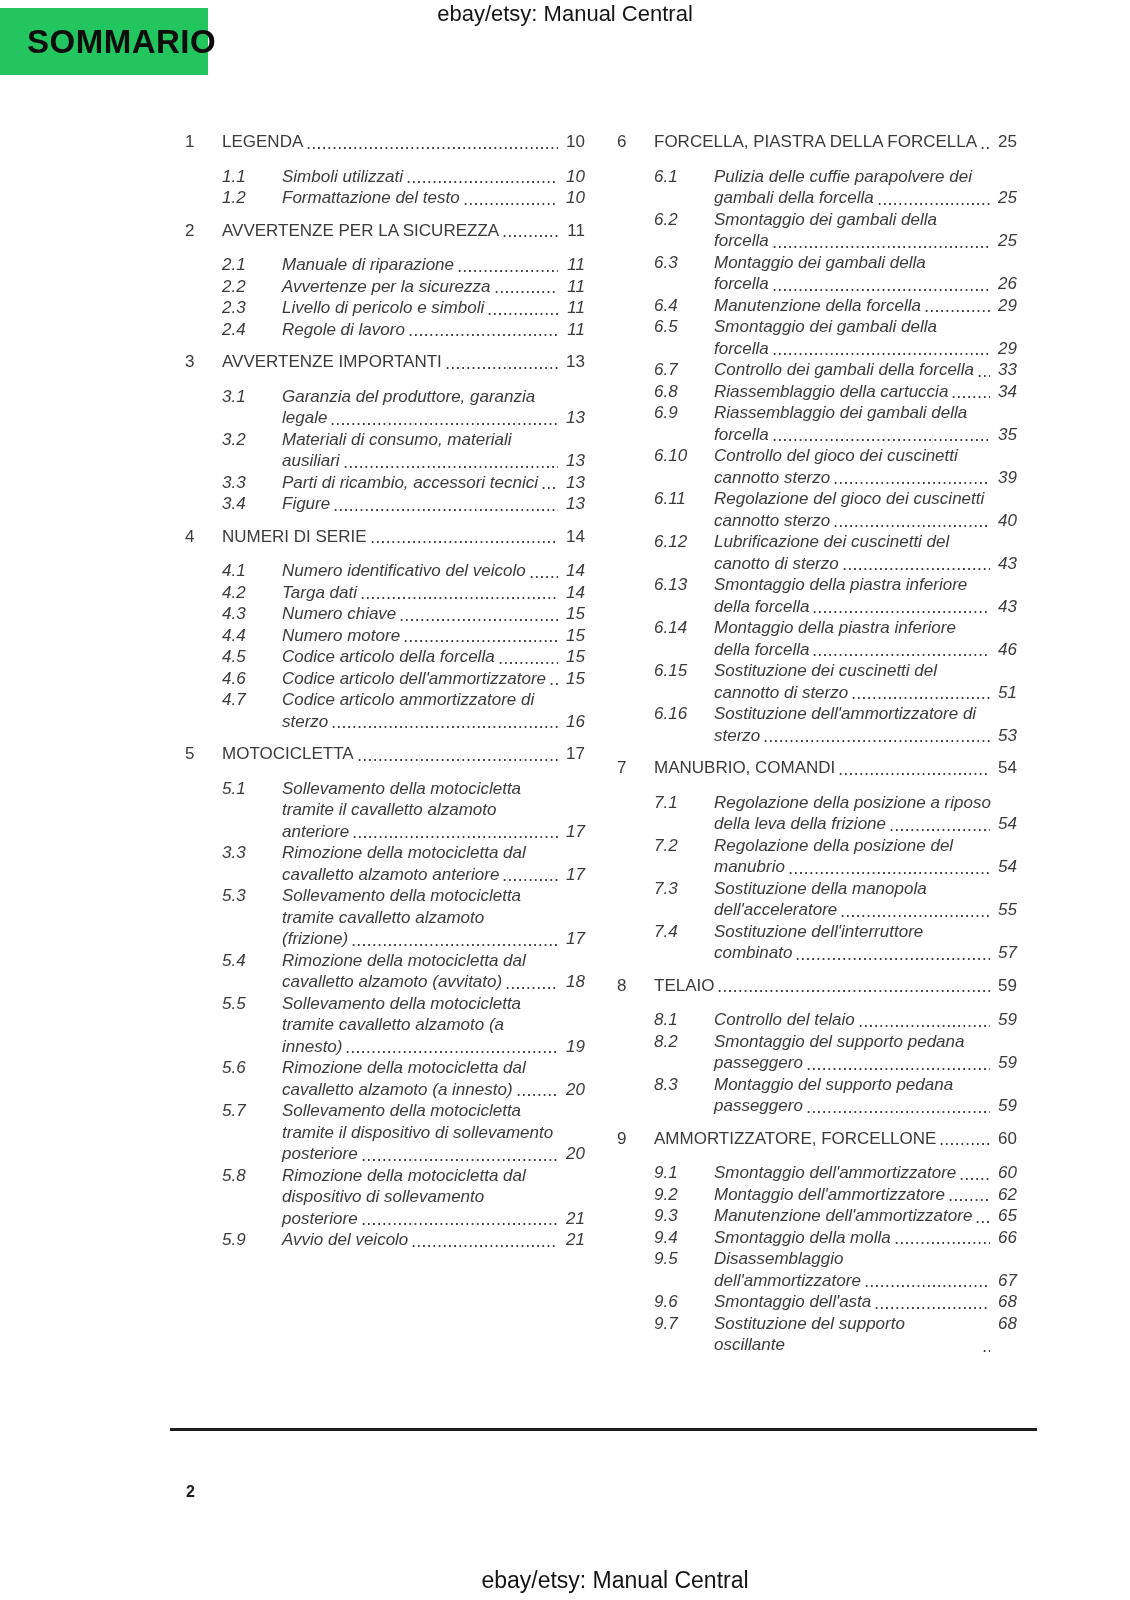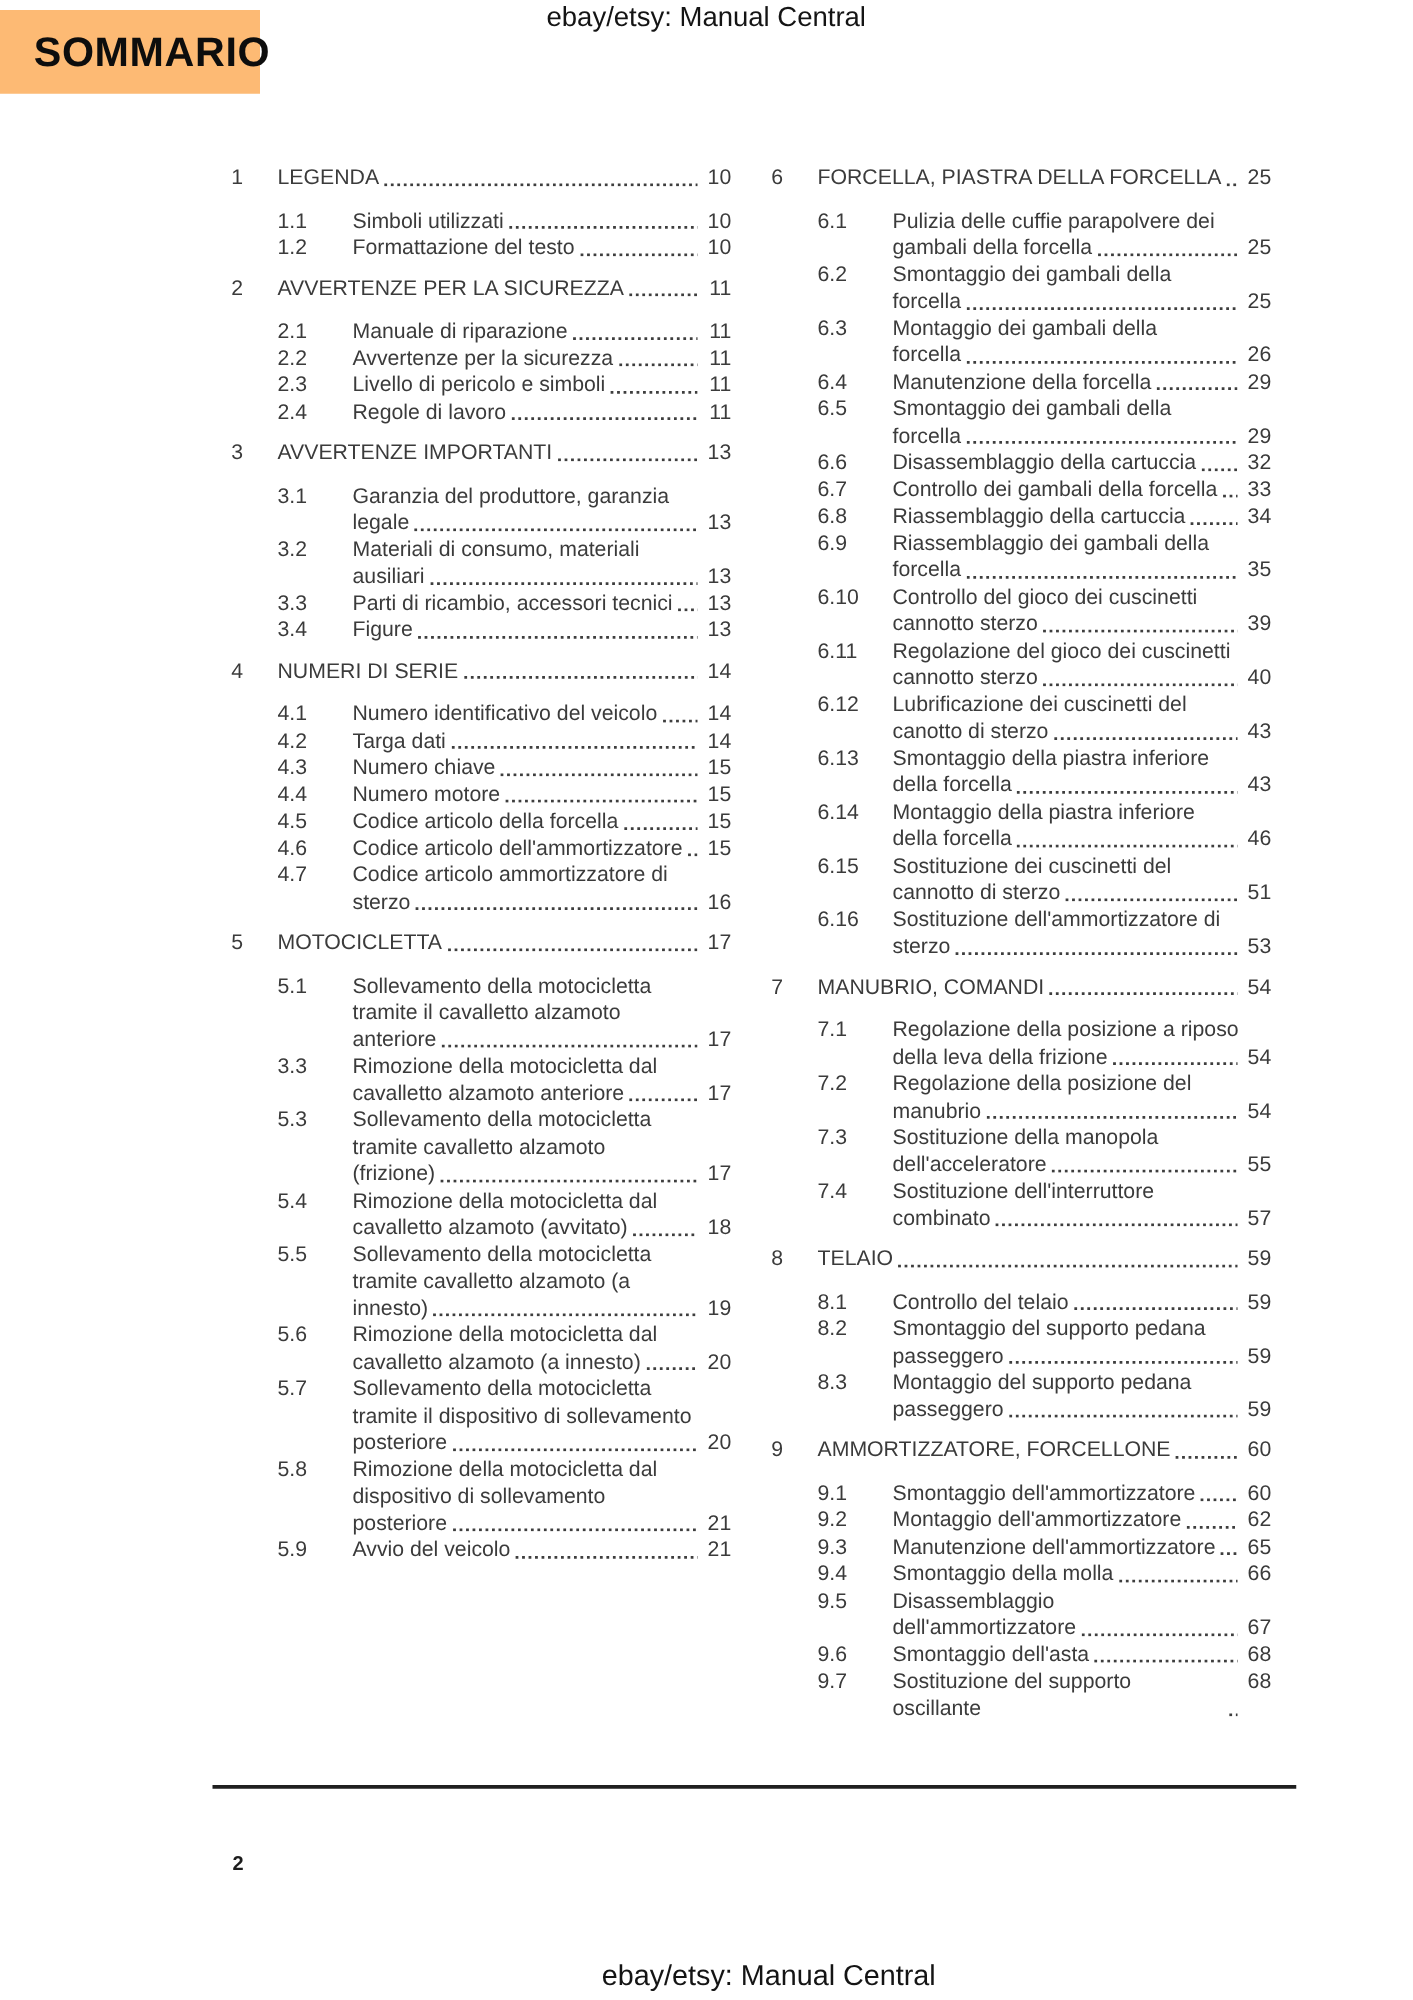--- a/index.html
+++ b/index.html
@@ -11,40 +11,40 @@
     position:relative;
     overflow:hidden;
   }
   .header-title {
     position:absolute; top:1px; left:0; width:1130px;
     text-align:center; font-size:22px; color:#141414;
   }
   .banner {
     position:absolute; top:8px; left:0;
     width:208px; height:67px;
-    background:#fdba74;
+    background:#22c55e;
     display:flex; align-items:center;
   }
   .banner-label {
     font-size:33px; font-weight:bold; color:#0d0d0d;
     padding-left:27px; letter-spacing:0.5px;
   }
   .toc {
     position:absolute; top:131px; left:185px;
     display:flex; gap:32px;
   }
   .toc-col { width:400px; }
   .entry {
     display:flex;
     font-size:17px; line-height:21.5px;
   }
   .chapter { margin-top:11px; margin-bottom:13px; }
   .toc-col .chapter:first-child { margin-top:0; }
   .chapter > .num { flex:0 0 37px; }
-  .sub { padding-left:37px; }
+  .sub { padding-left:37px;font-style:italic; }
   .sub > .num { flex:0 0 60px; }
   .body { flex:1; min-width:0; }
   .lastline { display:flex; }
   .leader {
     flex:1; min-width:8px;
     align-self:flex-end;
     height:4px;
     margin:0 5px 4px 3px;
     background-image:radial-gradient(circle, #3e3e3e 1.1px, transparent 1.35px);
     background-size:5.2px 4px;
@@ -462,30 +462,20 @@
         <div class="body">
           <div class="line">Smontaggio dei gambali della</div>
           <div class="lastline">
             <span class="txt">forcella</span>
             <span class="leader"></span>
             <span class="page">29</span>
           </div>
         </div>
       </div>
       <div class="entry sub">
-        <span class="num">6.6</span>
-        <div class="body">
-          <div class="lastline">
-            <span class="txt">Disassemblaggio della cartuccia</span>
-            <span class="leader"></span>
-            <span class="page">32</span>
-          </div>
-        </div>
-      </div>
-      <div class="entry sub">
         <span class="num">6.7</span>
         <div class="body">
           <div class="lastline">
             <span class="txt">Controllo dei gambali della forcella</span>
             <span class="leader"></span>
             <span class="page">33</span>
           </div>
         </div>
       </div>
       <div class="entry sub">

